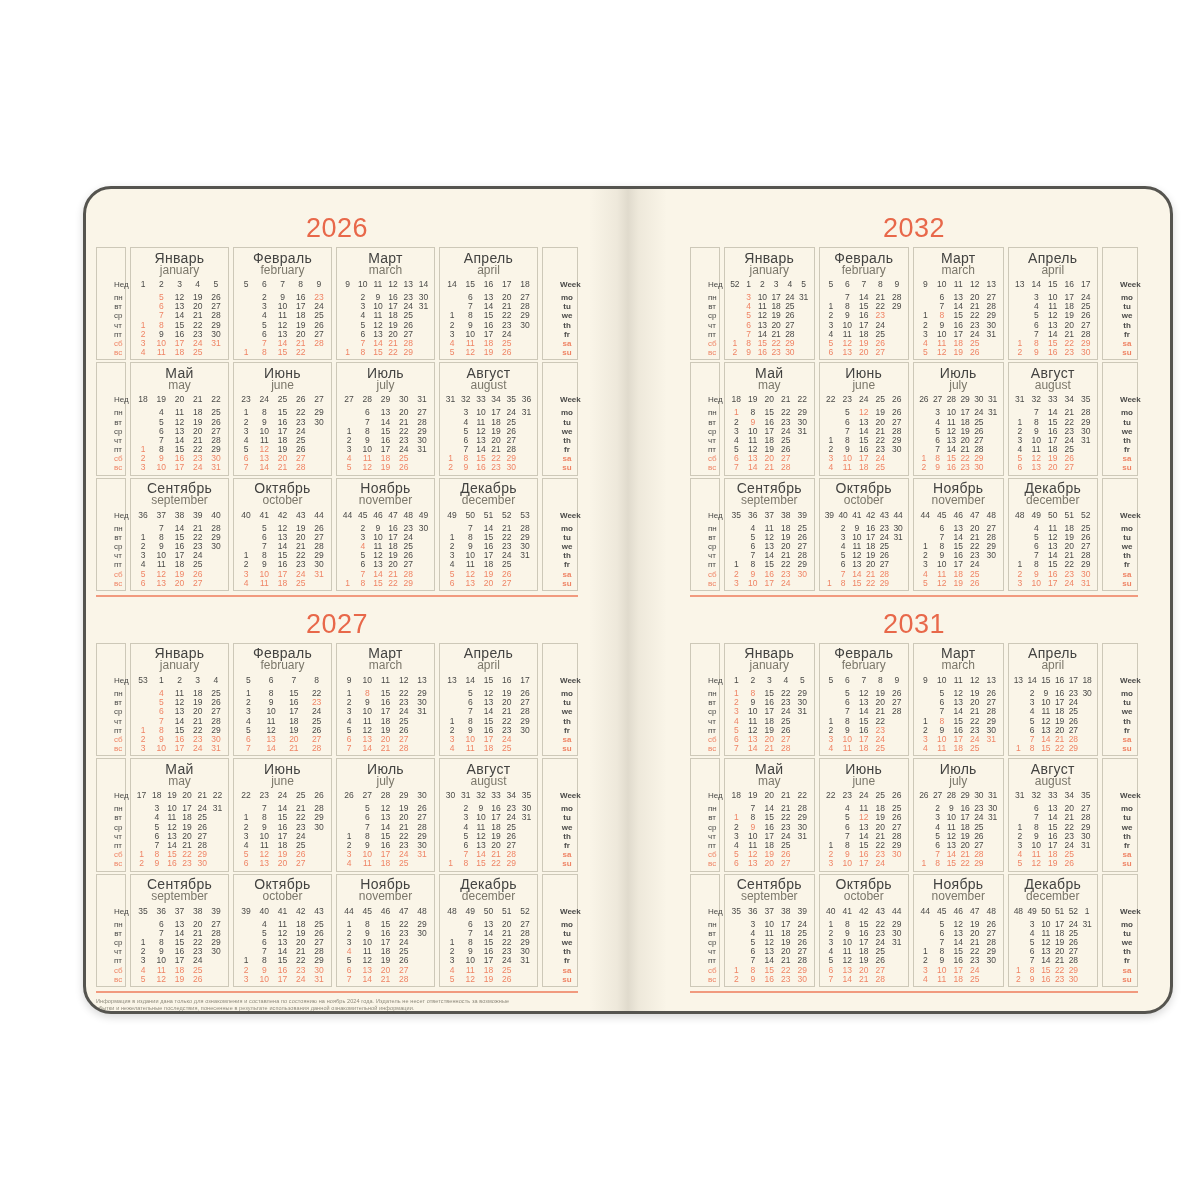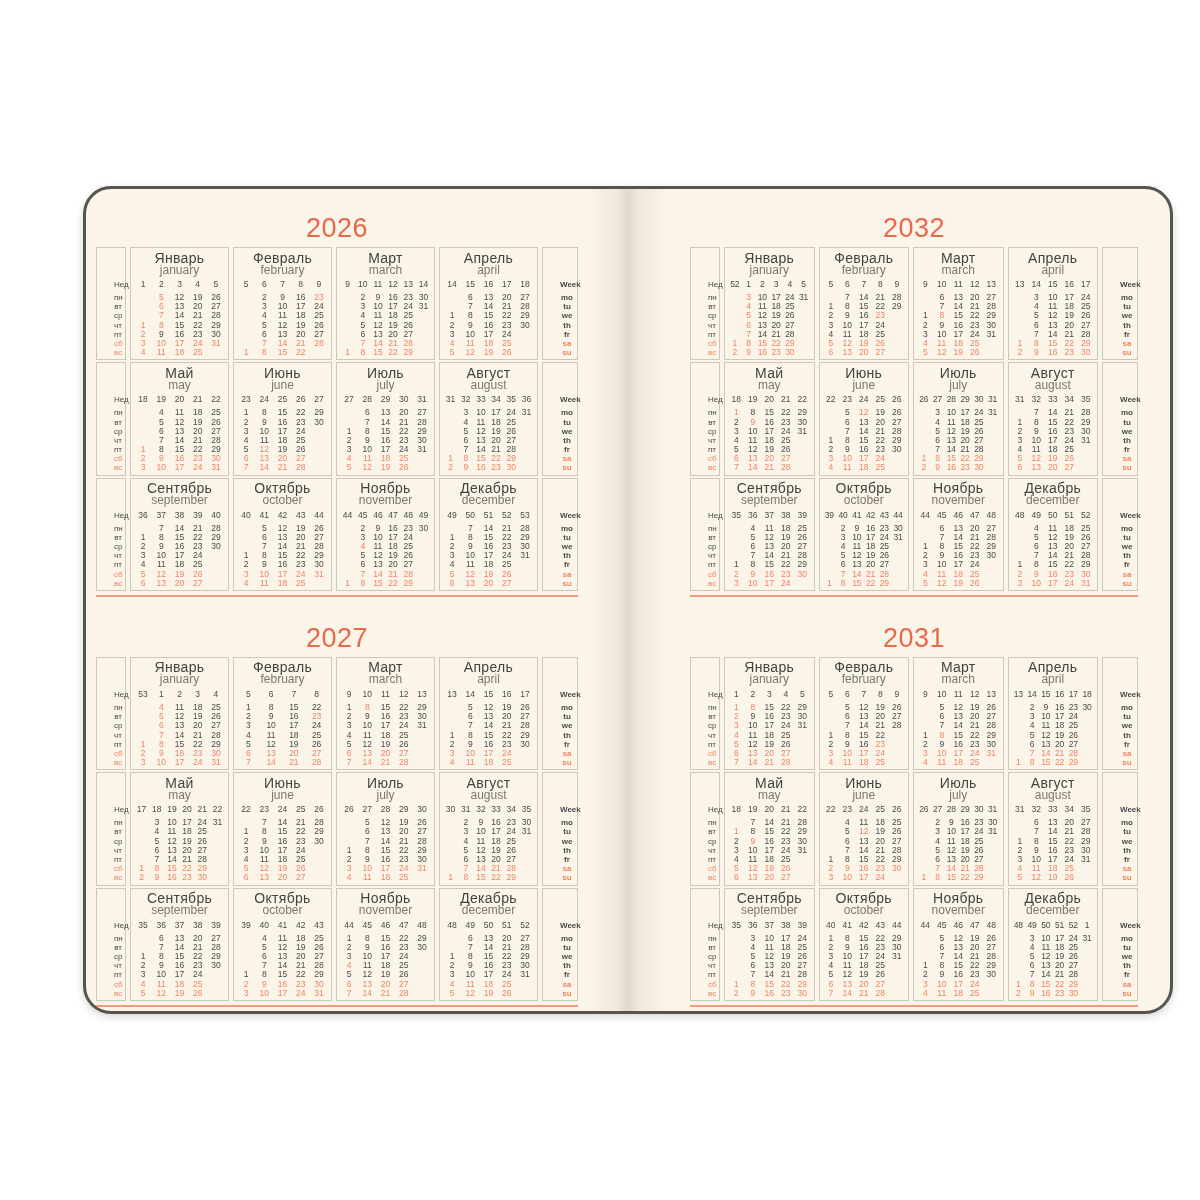--- a/index.html
+++ b/index.html
@@ -10,21 +10,21 @@
     background:#faf5e8;box-shadow:0 3px 9px rgba(0,0,0,.16);display:flex;overflow:hidden;}
   .page{box-sizing:border-box;width:50%;height:100%;overflow:hidden;position:relative;}
   .page.left{padding:24px 50px 0 10px;}
   .page.right{padding:24px 32px 0 62px;}
   .fold{position:absolute;left:50%;top:0;bottom:0;width:78px;transform:translateX(-50%);
     pointer-events:none;background:linear-gradient(90deg,rgba(118,108,86,0) 0%,
       rgba(118,108,86,.09) 36%,rgba(88,80,62,.16) 50%,rgba(118,108,86,.09) 64%,
       rgba(118,108,86,0) 100%);}
   .year-title{text-align:center;font-size:27px;line-height:30px;height:30px;
     color:#e8684a;letter-spacing:.5px;margin-bottom:4px;}
-  .year-block + .year-block{margin-top:26px;}
+  .year-block + .year-block{margin-top:12px;}
   .cal-row{display:flex;gap:4px;margin-bottom:2px;}
   .box{box-sizing:border-box;border:1px solid #cdc8b8;padding:1px 3px 2px 3px;background:transparent;}
   .side-box{width:30px;flex:0 0 auto;padding-left:17px;}
   .side-box.right{width:36px;font-weight:bold;}
   .month-box{flex:1 1 0;min-width:0;}
   .m-head{height:28px;display:flex;flex-direction:column;justify-content:center;text-align:center;}
   .m-ru{font-size:14px;line-height:14px;color:#434341;letter-spacing:.3px;}
   .m-en{font-size:12px;line-height:11px;color:#7b776a;}
   .spacer{height:28px;}
   .wk-row{display:flex;height:11px;line-height:11px;margin:2px 0 3px 0;

